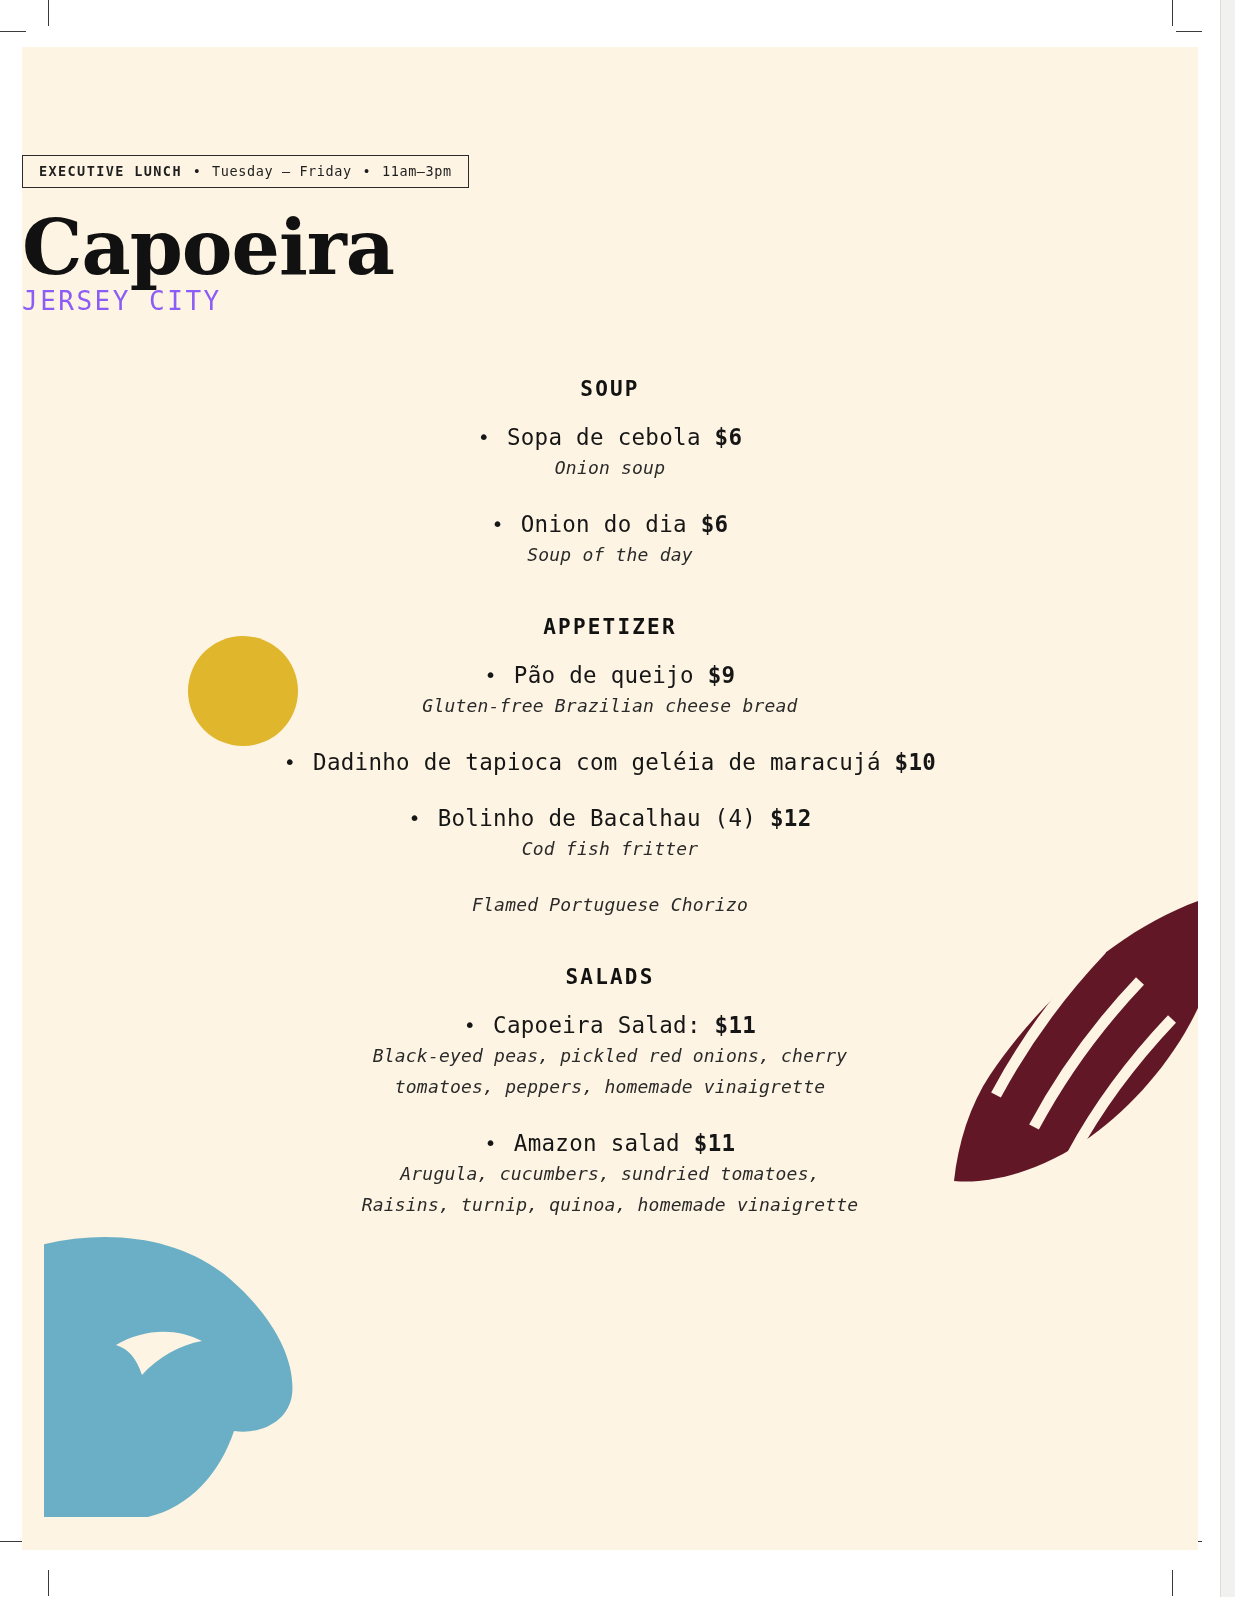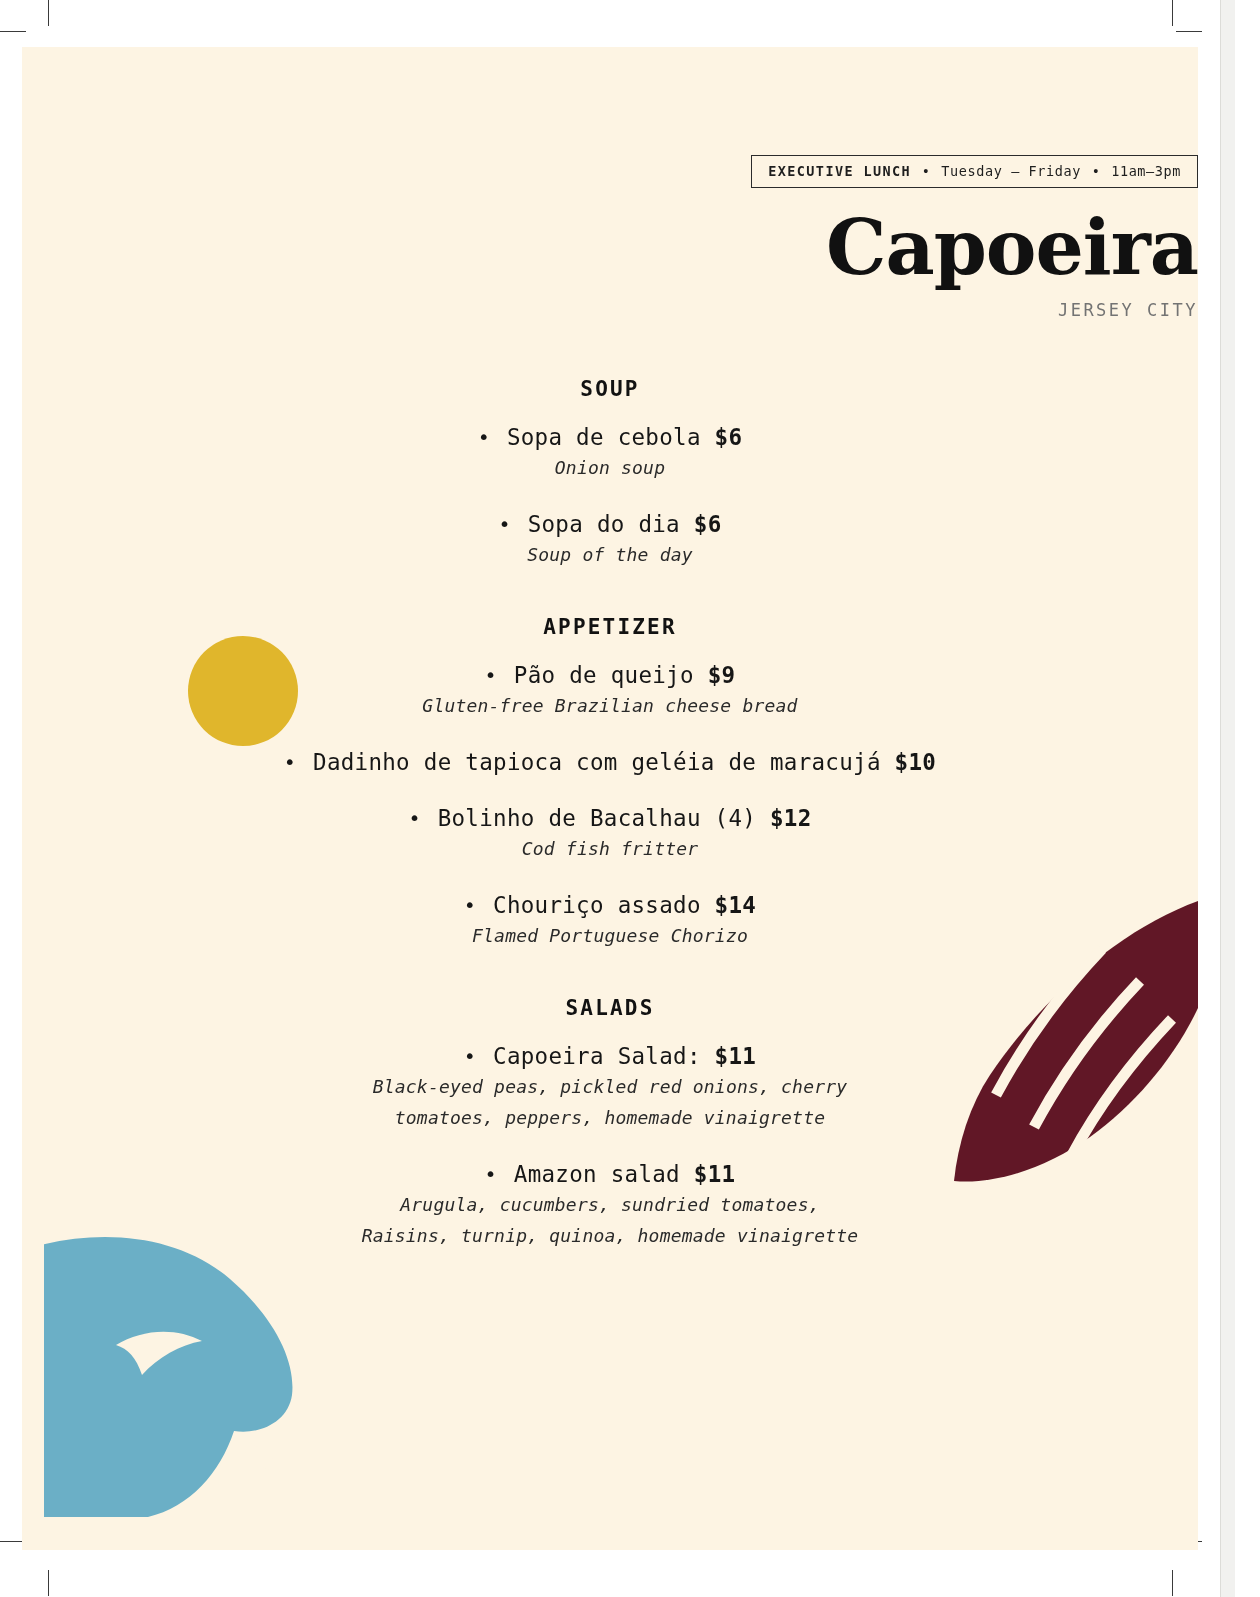--- a/index.html
+++ b/index.html
@@ -82,21 +82,21 @@
     width: 270px;
     height: 300px;
   }
 
   
   .header {
     position: absolute;
     left: 0;
     top: 0;
     width: 1176px;
-    text-align: right;
+    text-align: left;
   }
   .banner {
     display: inline-block;
     margin-top: 108px;
     border: 1px solid #2b2b2b;
     padding: 7px 16px 8px 16px;
     font-size: 13.5px;
     letter-spacing: 0.6px;
     color: #1e1e1e;
     white-space: nowrap;
@@ -110,24 +110,23 @@
   .brand {
     font-family: "DejaVu Serif", serif;
     font-weight: bold;
     font-size: 76px;
     letter-spacing: -1px;
     color: #111111;
     margin-top: 22px;
     line-height: 1.0;
   }
   .city {
-    font-size: 17px;
+    font-size: 26px;
     letter-spacing: 2.5px;
-    color: #737373;
-    margin-top: 14px;
+    color: #8b5cf6;
   }
 
   
   .menu {
     position: absolute;
     left: 0;
     top: 330px;
     width: 1176px;
     text-align: center;
   }
@@ -223,21 +222,21 @@
             <span class="bullet">•</span>
             <span>Sopa de cebola</span>
             <span class="price">$6</span>
           </div>
           <div class="desc">Onion soup</div>
         </div>
 
         <div class="item">
           <div class="item-line">
             <span class="bullet">•</span>
-            <span>Sopa do dia</span>
+            <span>Onion do dia</span>
             <span class="price">$6</span>
           </div>
           <div class="desc">Soup of the day</div>
         </div>
       </div>
 
       <div class="section">
         <div class="section-title">APPETIZER</div>
 
         <div class="item">
@@ -260,25 +259,20 @@
         <div class="item">
           <div class="item-line">
             <span class="bullet">•</span>
             <span>Bolinho de Bacalhau (4)</span>
             <span class="price">$12</span>
           </div>
           <div class="desc">Cod fish fritter</div>
         </div>
 
         <div class="item">
-          <div class="item-line">
-            <span class="bullet">•</span>
-            <span>Chouriço assado</span>
-            <span class="price">$14</span>
-          </div>
           <div class="desc">Flamed Portuguese Chorizo</div>
         </div>
 
         <div class="item">
         </div>
       </div>
 
       <div class="section">
         <div class="section-title">SALADS</div>
 

